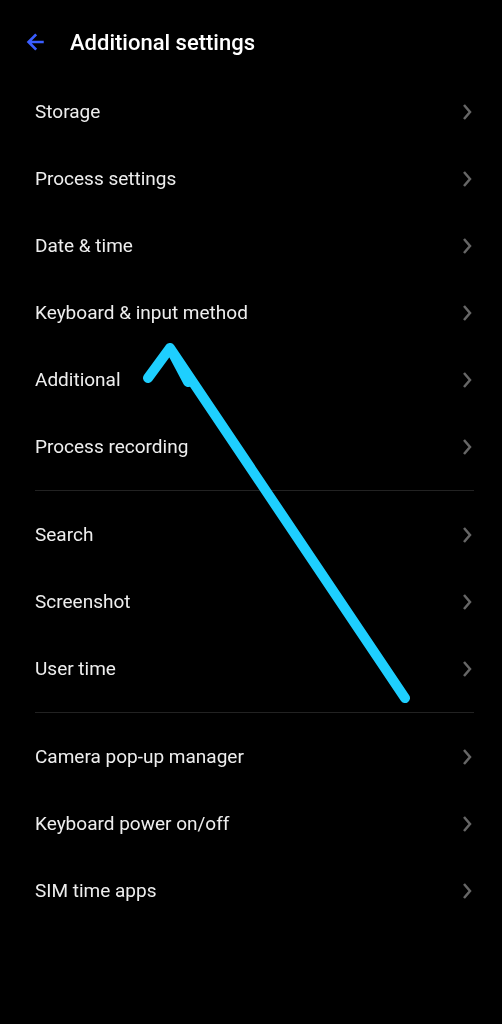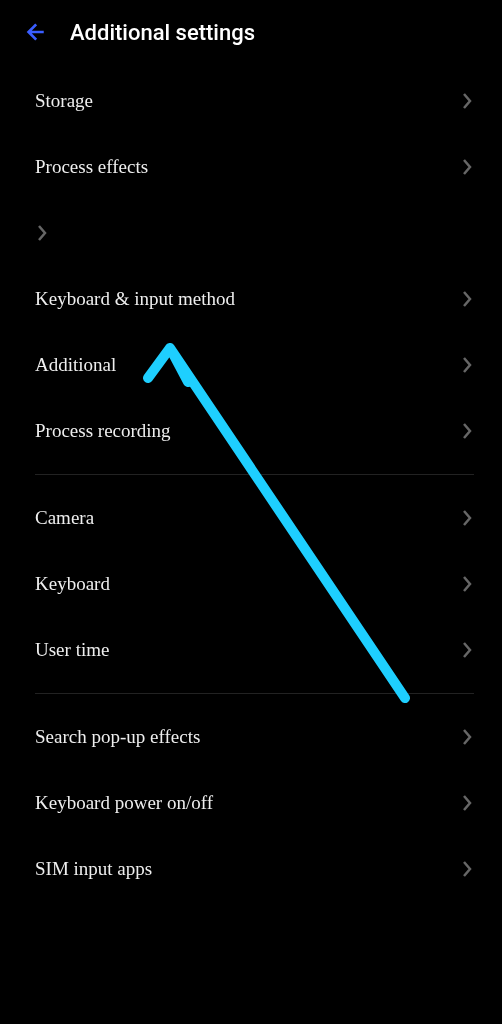--- a/index.html
+++ b/index.html
@@ -14,20 +14,21 @@
       font-family: -apple-system, BlinkMacSystemFont, 'Segoe UI', Roboto, sans-serif;
       color: #ffffff;
       overflow: hidden;
       position: relative;
     }
     .header {
       display: flex;
       align-items: center;
       padding: 18px 20px 22px 20px;
       gap: 22px;
+      margin-top: 10px;
     }
     .back-icon {
       width: 28px;
       height: 28px;
       display: flex;
       align-items: center;
       justify-content: center;
     }
     .back-icon svg {
       stroke: #3a5eff;
@@ -46,21 +47,20 @@
       display: flex;
       align-items: center;
       justify-content: space-between;
       padding: 22px 28px 22px 35px;
       cursor: pointer;
     }
     .item-label {
       font-size: 19px;
       font-weight: 400;
       color: #eeeeee;
-      font-family: Liberation Serif, serif;
     }
     .chevron {
       width: 14px;
       height: 22px;
       display: flex;
       align-items: center;
       justify-content: center;
     }
     .chevron svg {
       stroke: #666666;
@@ -104,29 +104,30 @@
   <div class="item">
     <span class="item-label">Storage</span>
     <span class="chevron">
         <svg viewBox="0 0 10 18" width="10" height="18">
           <path d="M2 2 L8 9 L2 16"></path>
         </svg>
       </span>
   </div>
 
   <div class="item">
-    <span class="item-label">Process effects</span>
-    <span class="chevron">
-        <svg viewBox="0 0 10 18" width="10" height="18">
-          <path d="M2 2 L8 9 L2 16"></path>
-        </svg>
-      </span>
-  </div>
-
-  <div class="item">
+    <span class="item-label">Process settings</span>
+    <span class="chevron">
+        <svg viewBox="0 0 10 18" width="10" height="18">
+          <path d="M2 2 L8 9 L2 16"></path>
+        </svg>
+      </span>
+  </div>
+
+  <div class="item">
+    <span class="item-label">Date &amp; time</span>
     <span class="chevron">
         <svg viewBox="0 0 10 18" width="10" height="18">
           <path d="M2 2 L8 9 L2 16"></path>
         </svg>
       </span>
   </div>
 
   <div class="item">
     <span class="item-label">Keyboard &amp; input method</span>
     <span class="chevron">
@@ -150,68 +151,68 @@
     <span class="chevron">
         <svg viewBox="0 0 10 18" width="10" height="18">
           <path d="M2 2 L8 9 L2 16"></path>
         </svg>
       </span>
   </div>
 
   <div class="divider"></div>
 
   <div class="item">
-    <span class="item-label">Camera</span>
-    <span class="chevron">
-        <svg viewBox="0 0 10 18" width="10" height="18">
-          <path d="M2 2 L8 9 L2 16"></path>
-        </svg>
-      </span>
-  </div>
-
-  <div class="item">
-    <span class="item-label">Keyboard</span>
+    <span class="item-label">Search</span>
+    <span class="chevron">
+        <svg viewBox="0 0 10 18" width="10" height="18">
+          <path d="M2 2 L8 9 L2 16"></path>
+        </svg>
+      </span>
+  </div>
+
+  <div class="item">
+    <span class="item-label">Screenshot</span>
     <span class="chevron">
         <svg viewBox="0 0 10 18" width="10" height="18">
           <path d="M2 2 L8 9 L2 16"></path>
         </svg>
       </span>
   </div>
 
   <div class="item">
     <span class="item-label">User time</span>
     <span class="chevron">
         <svg viewBox="0 0 10 18" width="10" height="18">
           <path d="M2 2 L8 9 L2 16"></path>
         </svg>
       </span>
   </div>
 
   <div class="divider"></div>
 
   <div class="item">
-    <span class="item-label">Search pop-up effects</span>
+    <span class="item-label">Camera pop-up manager</span>
     <span class="chevron">
         <svg viewBox="0 0 10 18" width="10" height="18">
           <path d="M2 2 L8 9 L2 16"></path>
         </svg>
       </span>
   </div>
 
   <div class="item">
     <span class="item-label">Keyboard power on/off</span>
     <span class="chevron">
         <svg viewBox="0 0 10 18" width="10" height="18">
           <path d="M2 2 L8 9 L2 16"></path>
         </svg>
       </span>
   </div>
 
   <div class="item">
-    <span class="item-label">SIM input apps</span>
+    <span class="item-label">SIM time apps</span>
     <span class="chevron">
         <svg viewBox="0 0 10 18" width="10" height="18">
           <path d="M2 2 L8 9 L2 16"></path>
         </svg>
       </span>
   </div>
 
 </div>
 
 <div class="annotation-arrow">

